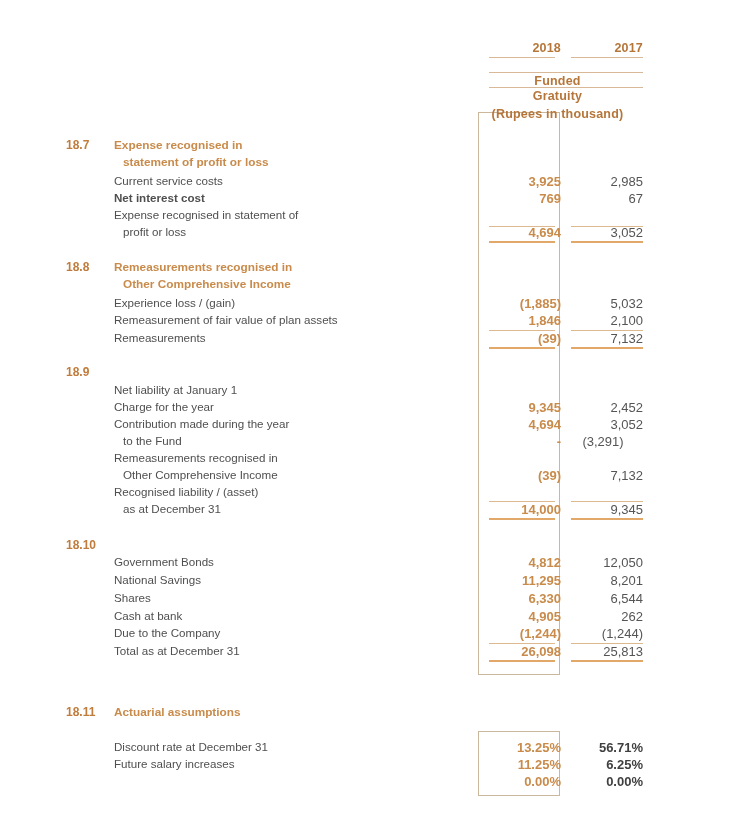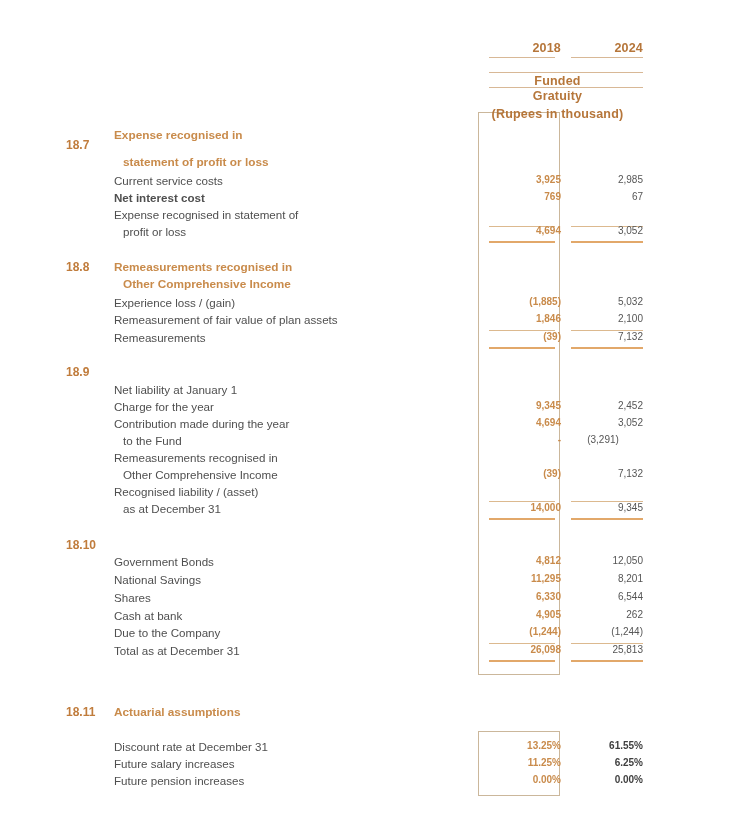--- a/index.html
+++ b/index.html
@@ -90,21 +90,21 @@
     white-space: nowrap;
   }
   .row-label {
     font-size: 11.6px;
     color: #4f4f4f;
     white-space: nowrap;
   }
   .row-label.indent { padding-left: 9px; }
 
   .val {
-    font-size: 10px;
+    font-size: 13px;
     white-space: nowrap;
   }
   .val.y18 { color: #c98b4b; font-weight: bold; }
   .val.y17 { color: #555555; }
   .val.bold17 { color: #3f3f3f; font-weight: bold; }
 
   
   .rule-single {
     position: absolute;
     height: 0;
@@ -118,34 +118,34 @@
 </style>
 </head>
 <body>
 
 <div class="page">
 
   <div class="framebox"></div>
   <div class="assumpbox"></div>
 
   <div class="hdr-year col-2018" style="top:41px;">2018</div>
-  <div class="hdr-year col-2017" style="top:41px;">2024</div>
+  <div class="hdr-year col-2017" style="top:41px;">2017</div>
   <div class="hdr-rule" style="left:489px; top:57px; width:66px;"></div>
   <div class="hdr-rule" style="left:571px; top:57px; width:72px;"></div>
 
   <div class="hdr-center" style="left:470px; top:58px; width:175px;">Funded</div>
   <div class="hdr-rule" style="left:489px; top:72px; width:154px;"></div>
 
   <div class="hdr-center" style="left:470px; top:73px; width:175px;">Gratuity</div>
   <div class="hdr-rule" style="left:489px; top:87px; width:154px;"></div>
 
   <div class="hdr-center" style="left:470px; top:91px; width:175px;">(Rupees in thousand)</div>
 
   <div class="sec-num col-num" style="top:138px;">18.7</div>
-  <div class="sec-head col-label" style="top:128px;">Expense recognised in</div>
+  <div class="sec-head col-label" style="top:138px;">Expense recognised in</div>
   <div class="sec-head col-label" style="top:155px; padding-left:9px;">statement of profit or loss</div>
 
   <div class="row-label col-label" style="top:174px;">Current service costs</div>
   <div class="val y18 col-2018" style="top:174px;">3,925</div>
   <div class="val y17 col-2017" style="top:174px;">2,985</div>
 
   <div class="row-label col-label" style="top:191px;font-weight:bold;">Net interest cost</div>
   <div class="val y18 col-2018" style="top:191px;">769</div>
   <div class="val y17 col-2017" style="top:191px;">67</div>
 
@@ -247,23 +247,22 @@
   <div class="val y17 col-2017" style="top:644px;">25,813</div>
 
   <div class="rule-total" style="left:489px; top:660px; width:66px;"></div>
   <div class="rule-total" style="left:571px; top:660px; width:72px;"></div>
 
   <div class="sec-num col-num" style="top:705px;">18.11</div>
   <div class="sec-head col-label" style="top:705px;">Actuarial assumptions</div>
 
   <div class="row-label col-label" style="top:740px;">Discount rate at December 31</div>
   <div class="val y18 col-2018" style="top:740px;">13.25%</div>
-  <div class="val bold17 col-2017" style="top:740px;">61.55%</div>
+  <div class="val bold17 col-2017" style="top:740px;">56.71%</div>
 
   <div class="row-label col-label" style="top:757px;">Future salary increases</div>
   <div class="val y18 col-2018" style="top:757px;">11.25%</div>
   <div class="val bold17 col-2017" style="top:757px;">6.25%</div>
 
-  <div class="row-label col-label" style="top:774px;">Future pension increases</div>
   <div class="val y18 col-2018" style="top:774px;">0.00%</div>
   <div class="val bold17 col-2017" style="top:774px;">0.00%</div>
 
 </div>
 
 </body></html>

